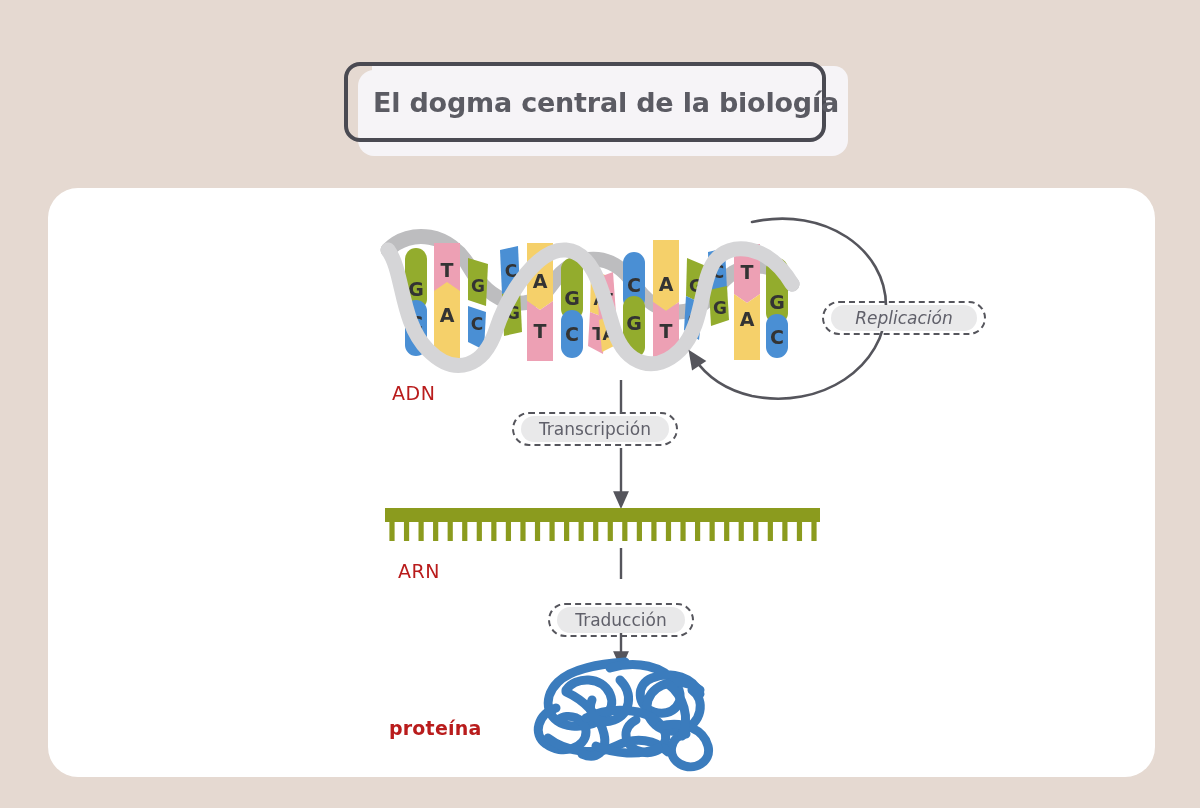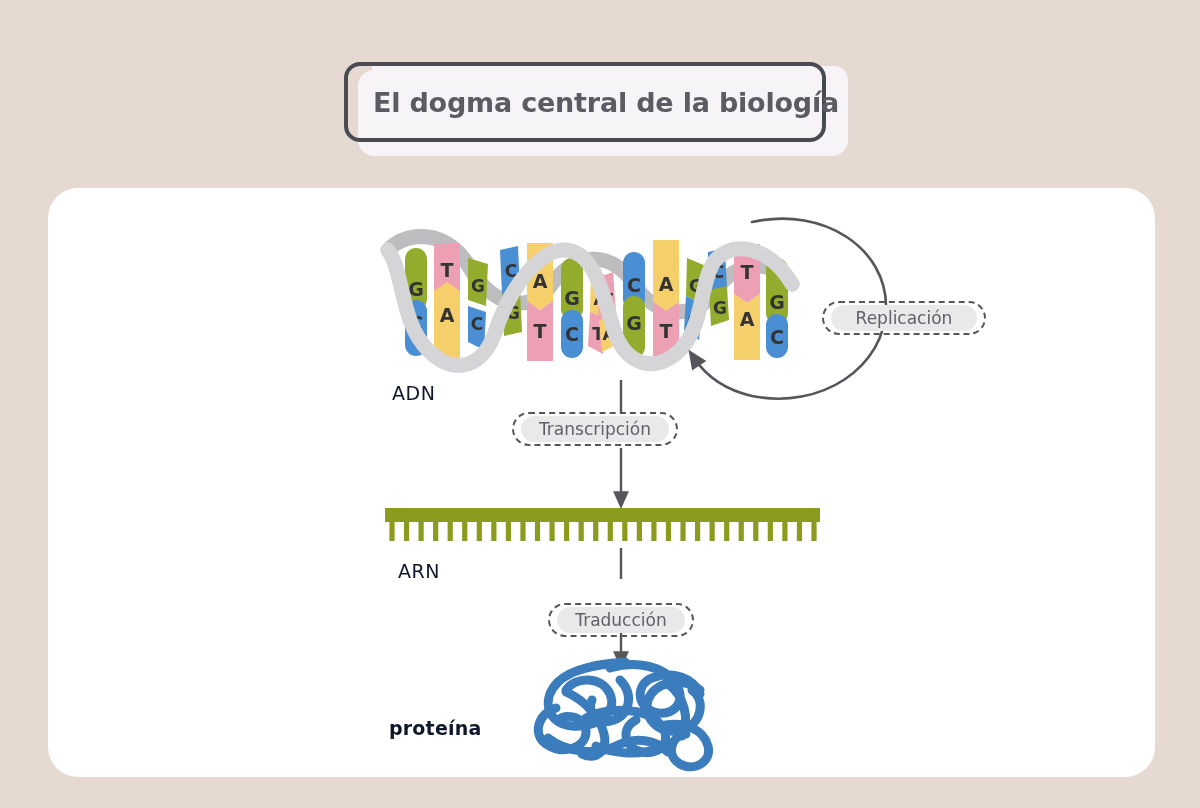--- a/index.html
+++ b/index.html
@@ -89,21 +89,21 @@
     width: 1200px;
     height: 808px;
     pointer-events: none;
   }
   #stage svg { display: block; }
 
   
   .stage-label {
     position: absolute;
     font-family: "DejaVu Sans", sans-serif;
-    color: #0f172a;
+    color: #b91c1c;
     white-space: nowrap;
   }
   #label-dna {
     left: 392px;
     top: 382px;
     font-size: 19px;
     letter-spacing: 0.5px;
   }
   #label-rna {
     left: 398px;
@@ -141,21 +141,21 @@
     justify-content: center;
     font-family: "DejaVu Sans", sans-serif;
     font-size: 17px;
     color: #60606a;
     white-space: nowrap;
     padding: 0 10px;
     box-sizing: border-box;
   }
   #badge-transcripcion { left: 512px; top: 412px; width: 166px; }
   #badge-traduccion    { left: 548px; top: 579px; width: 146px; margin-top: 24px; }
-  #badge-replicacion   { left: 822px; top: 301px; width: 164px; }
+  #badge-replicacion   { left: 822px; top: 301px; width: 164px; font-style: italic; }
 </style>
 </head>
 <body>
 
 <div id="title-wrap">
   <div id="title-shadow"></div>
   <div id="title-fill"></div>
   <div id="title-box"></div>
   <div id="title-text">El dogma central de la biología</div>
 </div>

